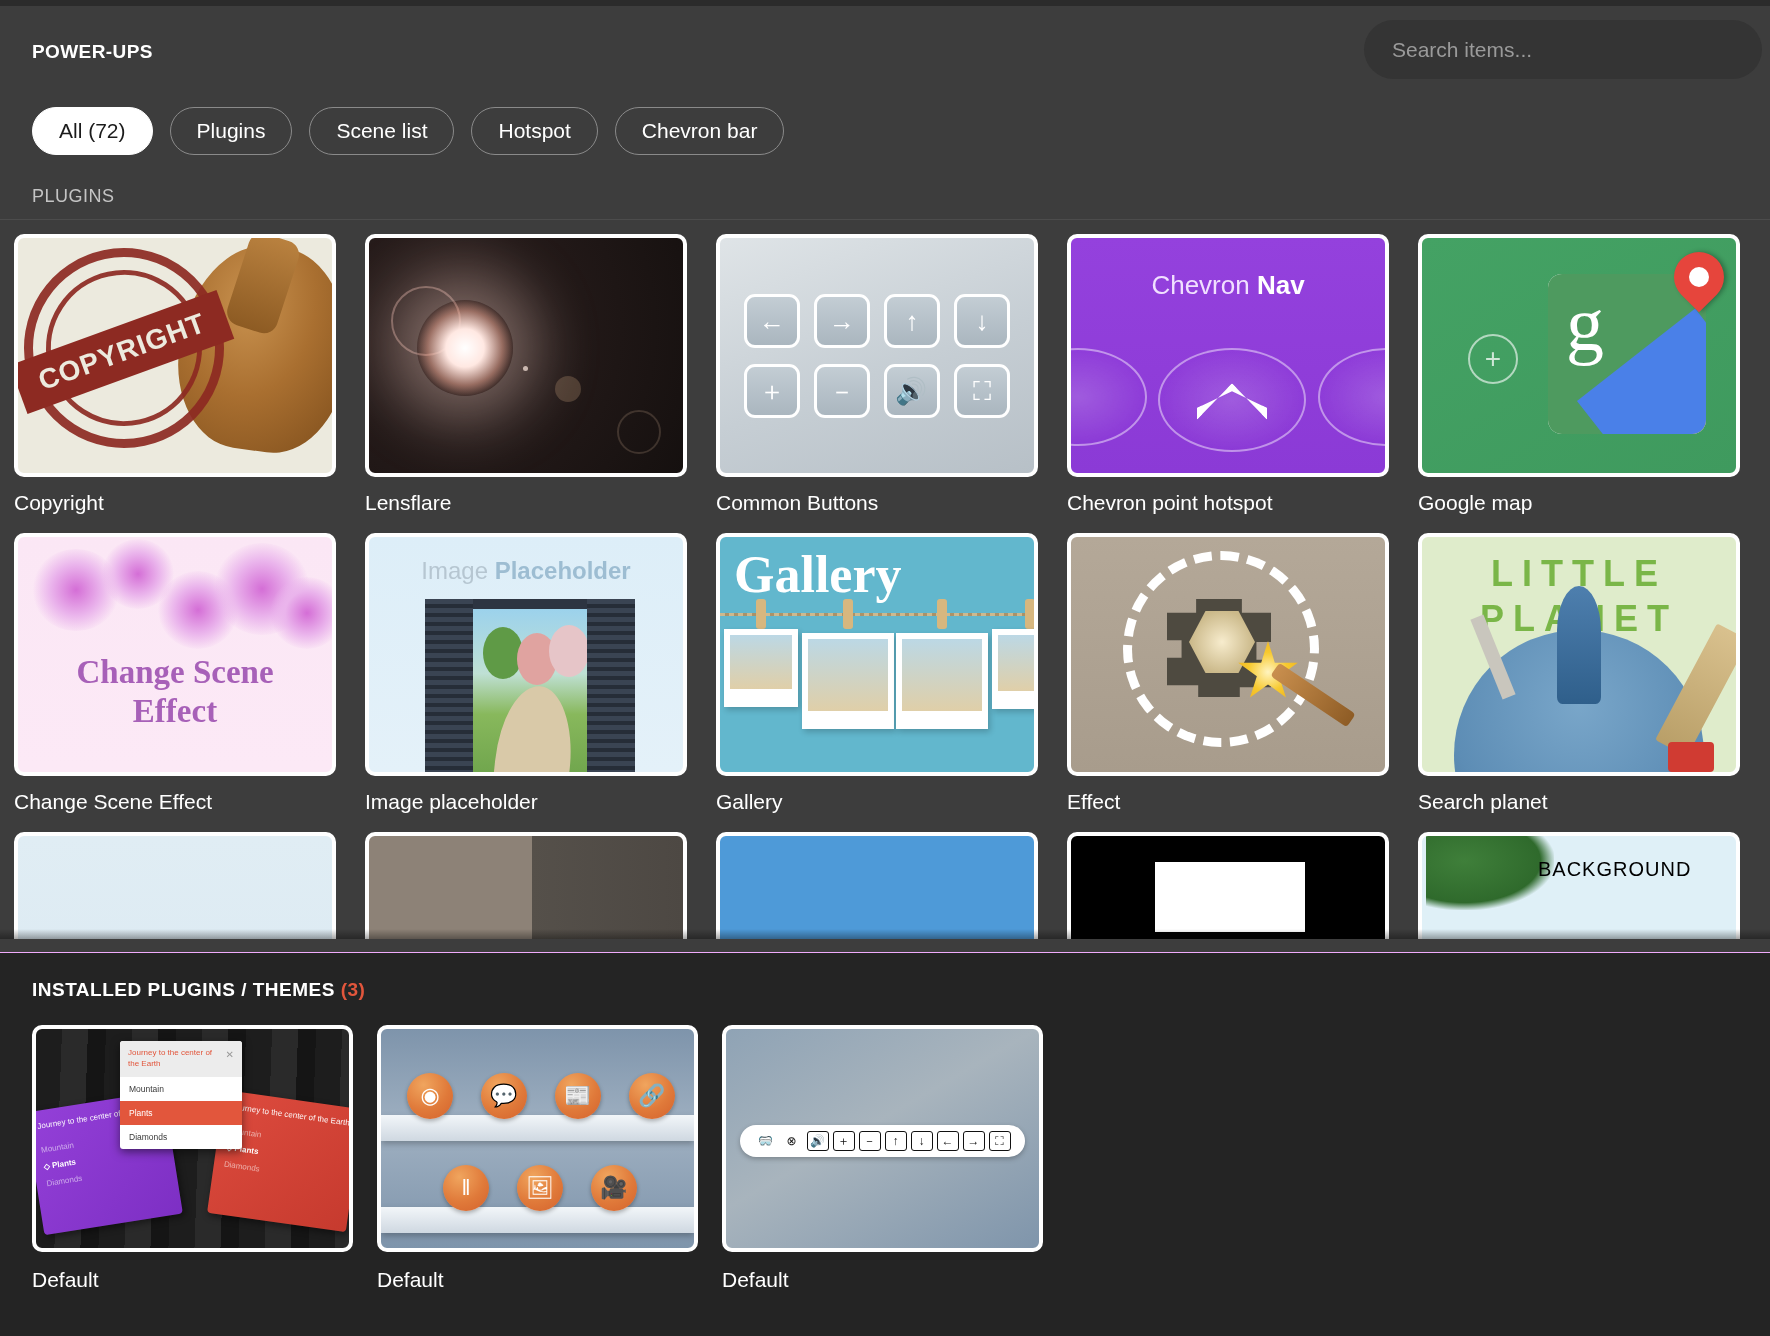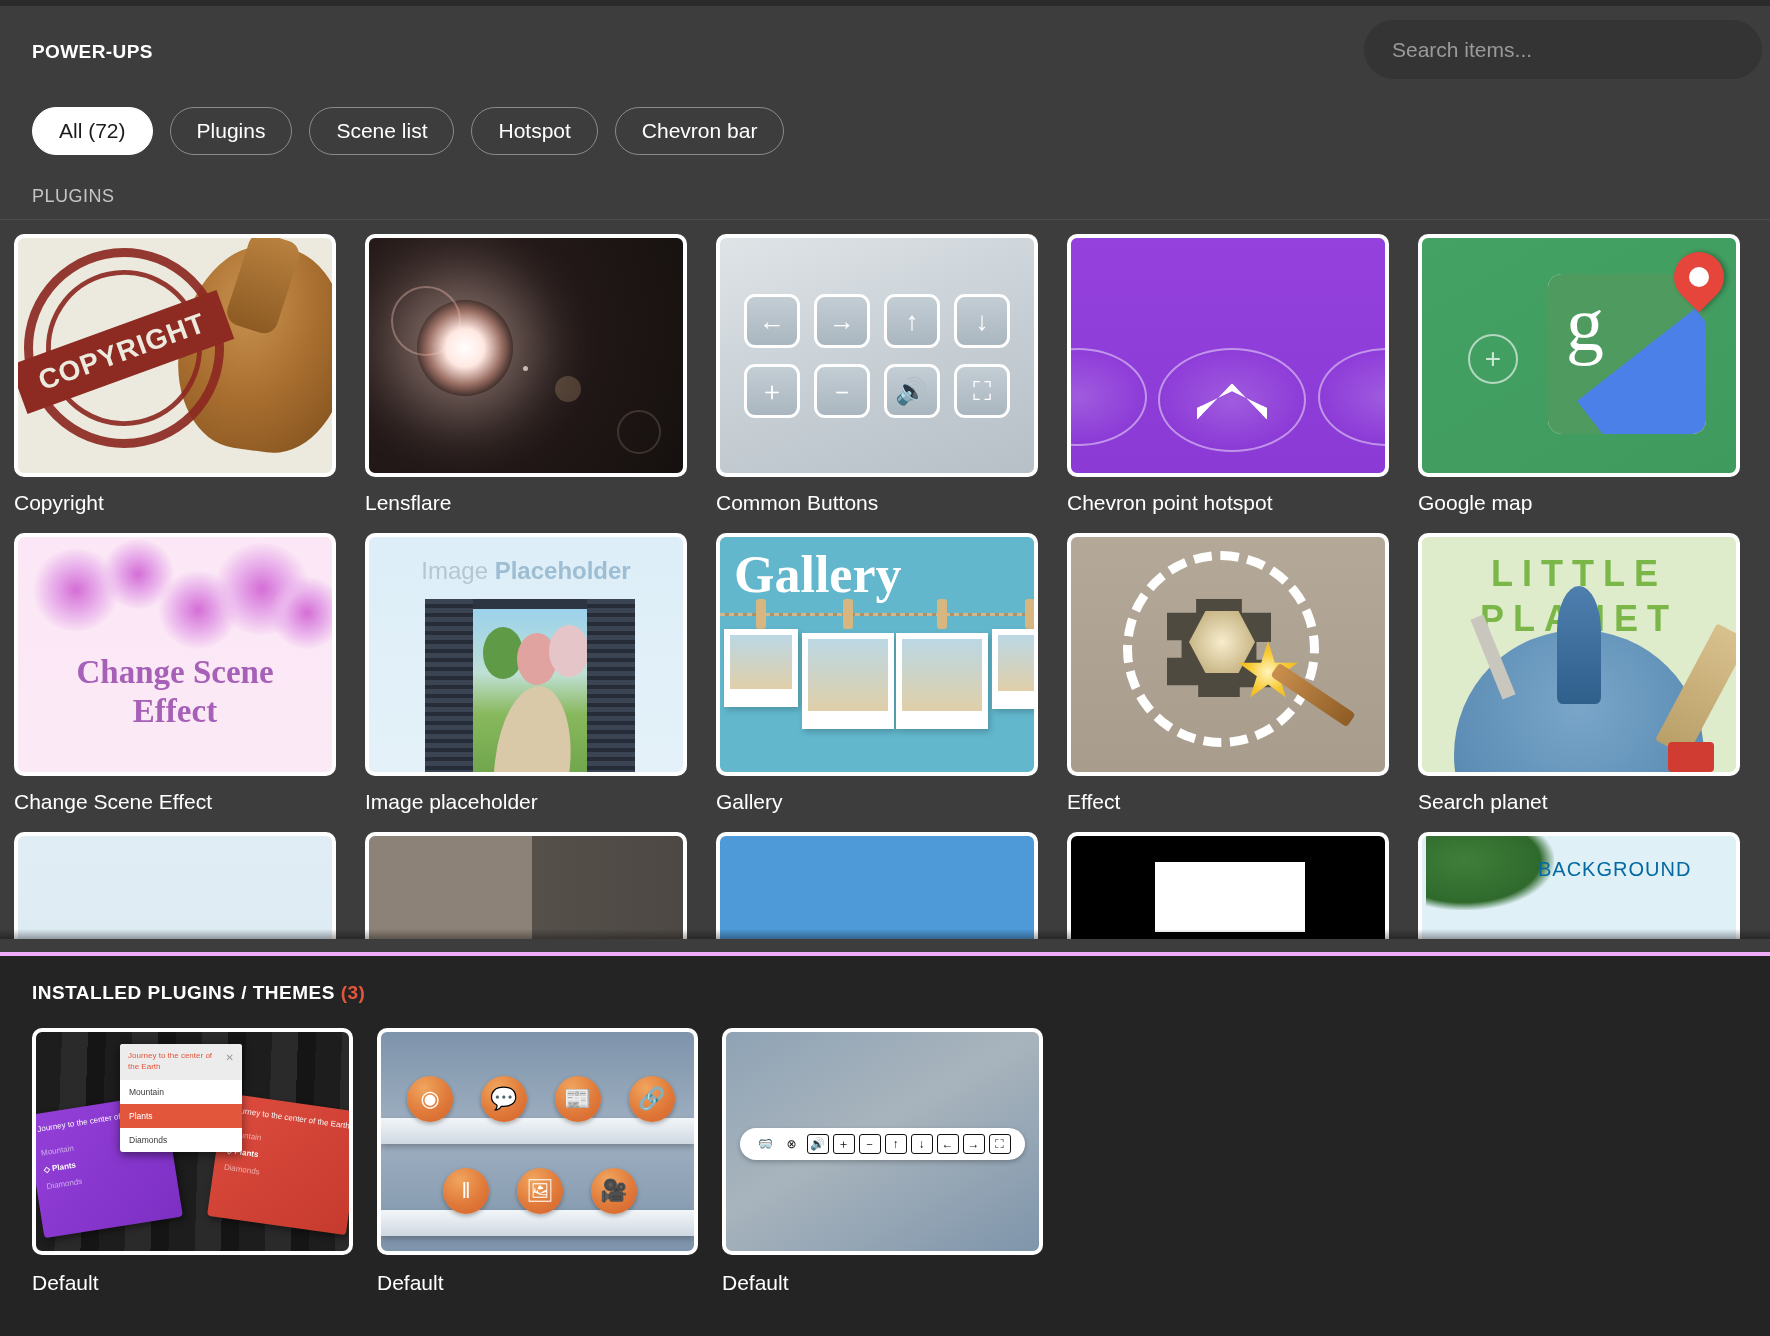--- a/index.html
+++ b/index.html
@@ -311,27 +311,27 @@
 
   
   .t-p1 { background: linear-gradient(180deg,#e0edf4 0%, #dbe9f2 100%); }
   .t-p2 { background: linear-gradient(90deg,#8d8277 0%, #8d8277 52%, #55504a 52%, #4d4843 100%); }
   .t-p3 { background:#4e9ad8; }
   .t-p4 { background:#000000; position:relative; }
   .t-p4:after{ content:""; position:absolute; left:84px; top:26px; width:150px; height:70px; background:#ffffff; }
   .t-p5 { background:#dff0f7; position:relative; overflow:hidden; }
   .t-p5 .leaf{ position:absolute; left:4px; top:-8px; width:128px;height:82px;
     background: radial-gradient(ellipse at 30% 40%, #3f7f3a 0%, #2f6a2c 60%, rgba(0,0,0,0) 72%); }
-  .t-p5 .bgtext{ position:absolute; left:116px; top:22px; font-size:20px; color:#0369a1; letter-spacing:1px; }
+  .t-p5 .bgtext{ position:absolute; left:116px; top:22px; font-size:20px; color:#000000; letter-spacing:1px; }
 
   
   .bottom {
     position:absolute; left:0; bottom:0; width:100%; height:384px;
     background:#242424;
-    border-top:4px solid #f0abfc;
+    border-top:1px solid #f0abfc;
   }
   .bottom-head {
     padding: 26px 0 0 32px;
     font-size: 19px; font-weight:bold; color:#ffffff; letter-spacing:.5px;
   }
   .bottom-head .count { color:#e2563c; font-weight:bold; }
   .theme-row { display:flex; gap:24px; padding: 24px 0 0 32px; }
   .theme-card { width:321px; cursor:pointer; }
   .theme-thumb {
     width:321px; height:227px; border-radius:10px;
@@ -456,20 +456,21 @@
             <div class="ctl-btn">＋</div>
             <div class="ctl-btn">－</div>
             <div class="ctl-btn">🔊</div>
             <div class="ctl-btn">⛶</div>
           </div>
         </div>
         <div class="card-label">Common Buttons</div>
       </div>
       <div class="card">
         <div class="thumb t-chevron">
+          <div class="cv-title">Chevron <b>Nav</b></div>
          <div class="ell left"></div>
          <div class="ell right"></div>
          <div class="ell mid">
             <div class="chev"></div>
           </div>
         </div>
         <div class="card-label">Chevron point hotspot</div>
       </div>
       <div class="card">
         <div class="thumb t-gmap">

